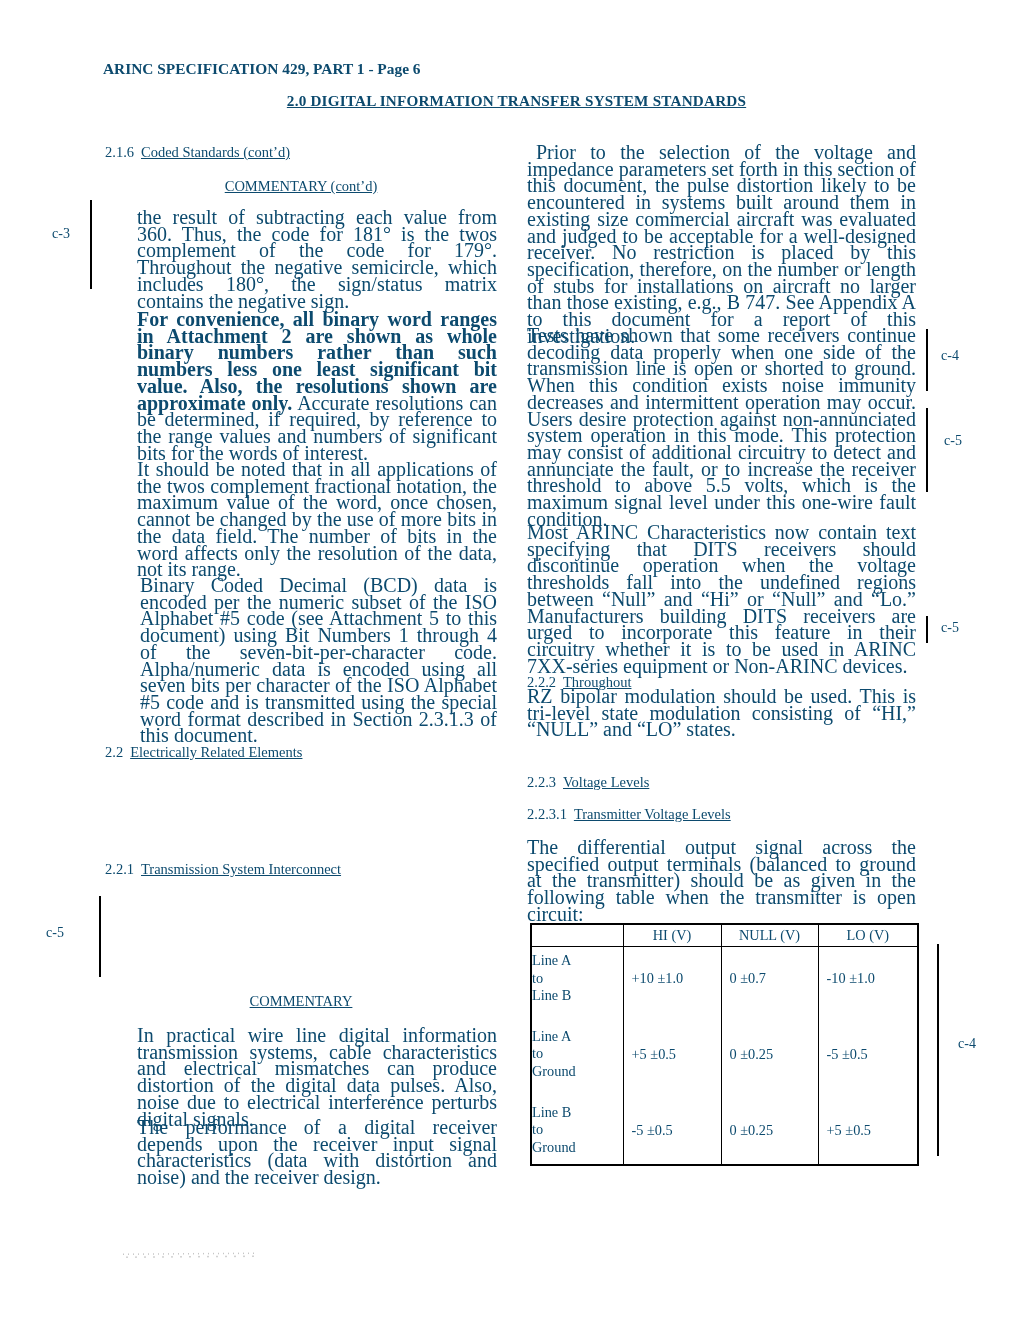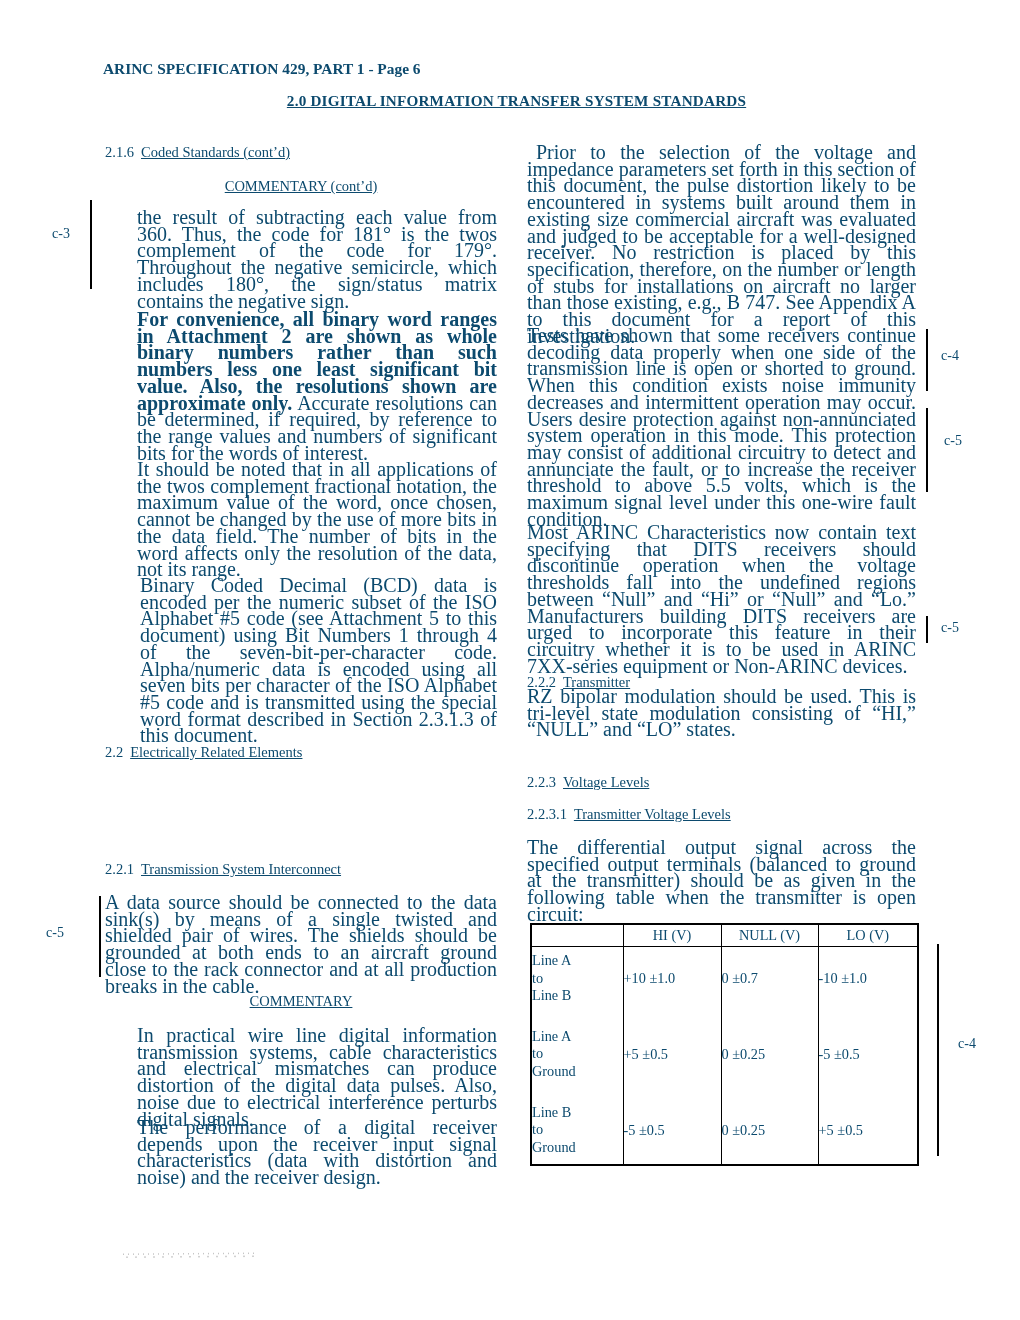--- a/index.html
+++ b/index.html
@@ -19,21 +19,21 @@
   .doc-title{font-weight:bold;font-size:15.2px;text-decoration:underline;letter-spacing:.2px;margin-left:13px;}
   .commentary-h{font-size:14.5px;text-decoration:underline;}
   .bar{position:absolute;width:2px;background:#000;}
   .marker{position:absolute;font-size:14px;}
   table.vt{border-collapse:collapse;table-layout:fixed;border:2px solid #000;}
   .vt th,.vt td{padding:0;font-weight:normal;font-size:14.3px;}
   .vt th{border-bottom:1.5px solid #000;height:21px;text-align:center;}
   .vt .vsep{border-left:1.5px solid #000;}
   .vt td{vertical-align:top;text-align:left;margin-left:16px;}
   .vt .lbl{white-space:pre-line;line-height:17.5px;padding-top:5px;}
-  .vt .val{padding-top:23px;}
+  .vt .val{padding-top:23px;padding-left:8px;}
   .r1{height:76px;} .r2{height:76px;} .r3{height:66px;}
   .smudge{
     position:absolute;left:123px;top:1253px;width:132px;height:5px;opacity:.5;
     background:
       repeating-linear-gradient(90deg,#8f8f8f 0 1.5px,transparent 1.5px 5px) 0 0/132px 1.5px no-repeat,
       repeating-linear-gradient(90deg,transparent 0 3px,#a5a5a5 3px 4.5px,transparent 4.5px 9px) 0 3px/132px 1.5px no-repeat;
     transform:rotate(-.4deg);
   }
 </style>
 </head>
@@ -85,38 +85,37 @@
 
   <div class="abs heading" style="left:105px;top:744px;">
     <span>2.2</span><span class="u">Electrically Related Elements</span>
   </div>
 
 
   <div class="abs heading" style="left:105px;top:861px;">
     <span>2.2.1</span><span class="u">Transmission System Interconnect</span>
   </div>
 
-  <div class="abs para" style="left:105px;top:894px;width:392px;">A data source should be connected to the data sink(s) by means of a single twisted and shielded pair of wires.  The shields should be grounded at both ends to an aircraft ground close to the rack connector and at all production breaks in the cable.</div>
 
   <div class="abs center" style="left:105px;top:992px;width:392px;">
     <span class="commentary-h">COMMENTARY</span>
   </div>
 
   <div class="abs para" style="left:137px;top:1027px;width:360px;">In practical wire line digital information transmission systems, cable characteristics and electrical mismatches can produce distortion of the digital data pulses.  Also, noise due to electrical interference perturbs digital signals.</div>
 
   <div class="abs para" style="left:137px;top:1119px;width:360px;">The performance of a digital receiver depends upon the receiver input signal characteristics (data with distortion and noise) and the receiver design.</div>
 
   <div class="abs para" style="left:527px;top:144px;width:389px;text-indent:9px;">Prior to the selection of the voltage and impedance parameters set forth in this section of this document, the pulse distortion likely to be encountered in systems built around them in existing size commercial aircraft was evaluated and judged to be acceptable for a well-designed receiver.  No restriction is placed by this specification, therefore, on the number or length of stubs for installations on aircraft no larger than those existing, e.g., B 747.  See Appendix A to this document for a report of this investigation.</div>
 
   <div class="abs para" style="left:527px;top:327px;width:389px;">Tests have shown that some receivers continue decoding data properly when one side of the transmission line is open or shorted to ground.  When this condition exists noise immunity decreases and intermittent operation may occur.  Users desire protection against non-annunciated system operation in this mode.  This protection may consist of additional circuitry to detect and annunciate the fault, or to increase the receiver threshold to above 5.5 volts, which is the maximum signal level under this one-wire fault condition.</div>
 
   <div class="abs para" style="left:527px;top:524px;width:389px;">Most ARINC Characteristics now contain text specifying that DITS receivers should discontinue operation when the voltage thresholds fall into the undefined regions between  “Null” and “Hi” or “Null” and “Lo.”  Manufacturers building DITS receivers are urged to incorporate this feature in their circuitry whether it is to be used in ARINC 7XX-series equipment or Non-ARINC devices.</div>
 
   <div class="abs heading" style="left:527px;top:674px;">
-    <span>2.2.2</span><span class="u">Transmitter</span>
+    <span>2.2.2</span><span class="u">Throughout</span>
   </div>
 
   <div class="abs para" style="left:527px;top:688px;width:389px;">RZ bipolar modulation should be used.  This is tri-level state modulation consisting of “HI,” “NULL” and “LO” states.</div>
 
   <div class="abs heading" style="left:527px;top:774px;">
     <span>2.2.3</span><span class="u">Voltage Levels</span>
   </div>
 
   <div class="abs heading" style="left:527px;top:806px;">
     <span>2.2.3.1</span><span class="u">Transmitter Voltage Levels</span>

